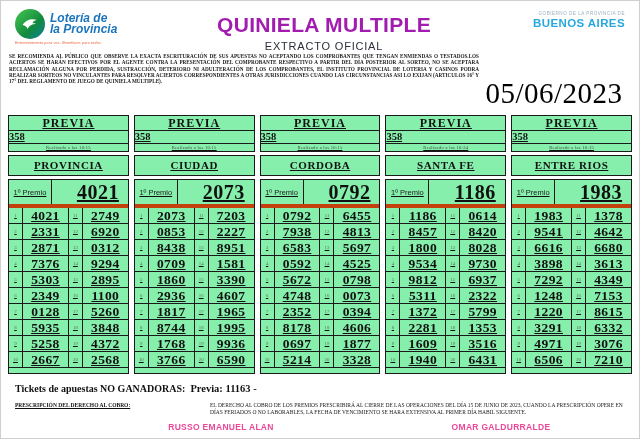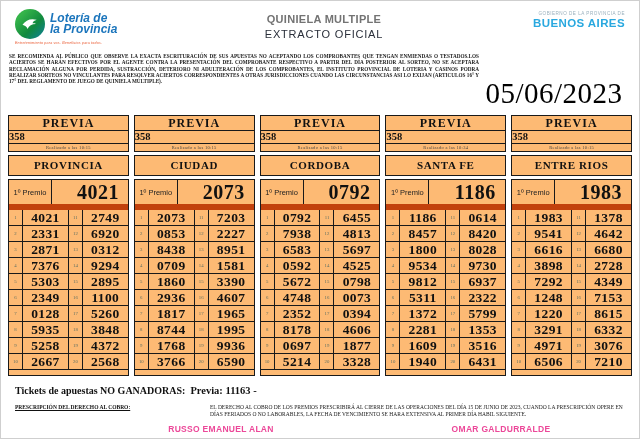--- a/index.html
+++ b/index.html
@@ -10,38 +10,38 @@
   }
   
   .header{display:flex;align-items:flex-start;padding:8px 10px 0 14px;height:48px;box-sizing:border-box;}
   .logo{width:168px;font-style:italic;}
   .logo-row{display:flex;align-items:center;gap:5px;}
   .logo-circle{width:30px;height:30px;border-radius:50%;background:linear-gradient(135deg,#35b44a 20%,#128a3e 60%,#0f7fa0 100%);display:flex;align-items:center;justify-content:center;flex:0 0 auto;}
   .logo-circle svg{width:20px;height:20px;}
   .logo-name{font-family:"Liberation Sans",sans-serif;font-weight:bold;color:#1b75bc;font-size:12px;line-height:11.5px;}
   .logo-tagline{font-family:"Liberation Sans",sans-serif;color:#e8542a;font-size:3.6px;margin-top:2px;letter-spacing:.2px;}
   .title-block{flex:1;text-align:center;font-family:"Liberation Sans",sans-serif;margin-top:4px;}
-  .title{font-size:11px;font-weight:bold;color:#737373;letter-spacing:.3px;}
+  .title{font-size:21px;font-weight:bold;color:#a21caf;letter-spacing:.3px;}
   .subtitle{font-size:11px;color:#2a2f3a;margin-top:3px;letter-spacing:.8px;}
   .gov{width:160px;text-align:right;font-family:"Liberation Sans",sans-serif;padding-right:4px;margin-top:2px;}
   .gov-line1{font-size:4.6px;color:#9ab0bd;letter-spacing:.5px;}
   .gov-line2{font-size:11.5px;font-weight:bold;color:#29a8df;letter-spacing:.4px;margin-top:1px;}
   
   .notice-row{display:flex;padding:4px 10px 0 8px;}
   .disclaimer{width:470px;font-weight:bold;font-size:5.2px;line-height:6.3px;text-align:justify;color:#1a1a1a;}
   .bigdate{flex:1;text-align:center;font-size:29px;margin-top:24px;letter-spacing:.5px;color:#000;}
   
   .columns{display:flex;gap:5px;padding:5px 7px 0 7px;}
   .col{flex:1;display:flex;flex-direction:column;gap:3px;}
-  .box{border:1.5px solid #1a1a1a;background:#fdba74;}
+  .box{border:1.5px solid #1a1a1a;background:#86efac;text-decoration:underline;}
   .previa{font-size:12px;font-weight:bold;text-align:center;height:14px;line-height:14px;letter-spacing:1px;}
   .drawnum{border-top:1px solid #1a1a1a;font-size:10.5px;font-weight:bold;height:12px;line-height:12px;}
   .realizado{border-top:1px solid #1a1a1a;font-size:4.5px;color:#444;text-align:center;height:7px;line-height:7px;letter-spacing:.3px;}
   .regionbox{height:19px;line-height:19px;text-align:center;font-size:11px;font-weight:bold;letter-spacing:.6px;}
-  .premio-row{display:flex;height:24px;border-bottom:6px solid #c2410c;gap:16px;}
+  .premio-row{display:flex;height:24px;border-bottom:4px solid #c2410c;gap:16px;}
   .premio-label{width:42px;border-right:1px solid #1a1a1a;display:flex;align-items:center;justify-content:center;font-family:"Liberation Sans",sans-serif;font-size:7.5px;color:#222;}
   .premio-value{flex:1;display:flex;align-items:center;justify-content:center;font-size:20px;font-weight:bold;letter-spacing:.5px;}
   .grid{display:grid;grid-template-columns:13px 1fr 14px 1fr;grid-auto-rows:16px;}
   .grid>div{border-bottom:1px solid #1a1a1a;display:flex;align-items:center;justify-content:center;}
   .grid .val{border-left:1px solid #1a1a1a;font-size:13.5px;font-weight:bold;letter-spacing:.4px;}
   .grid .pos{font-size:4.8px;color:#5d6f62;}
   .grid .pos.mid{border-left:1px solid #1a1a1a;}
   .strip{height:5px;}
   
   .tickets-row{padding:9px 0 0 14px;display:flex;align-items:baseline;gap:5px;}
@@ -346,21 +346,21 @@
             <div class="val">9541</div>
             <div class="pos mid">12</div>
             <div class="val">4642</div>
             <div class="pos">3</div>
             <div class="val">6616</div>
             <div class="pos mid">13</div>
             <div class="val">6680</div>
             <div class="pos">4</div>
             <div class="val">3898</div>
             <div class="pos mid">14</div>
-            <div class="val">2728</div>
+            <div class="val">3613</div>
             <div class="pos">5</div>
             <div class="val">7292</div>
             <div class="pos mid">15</div>
             <div class="val">4349</div>
             <div class="pos">6</div>
             <div class="val">1248</div>
             <div class="pos mid">16</div>
             <div class="val">7153</div>
             <div class="pos">7</div>
             <div class="val">1220</div>

